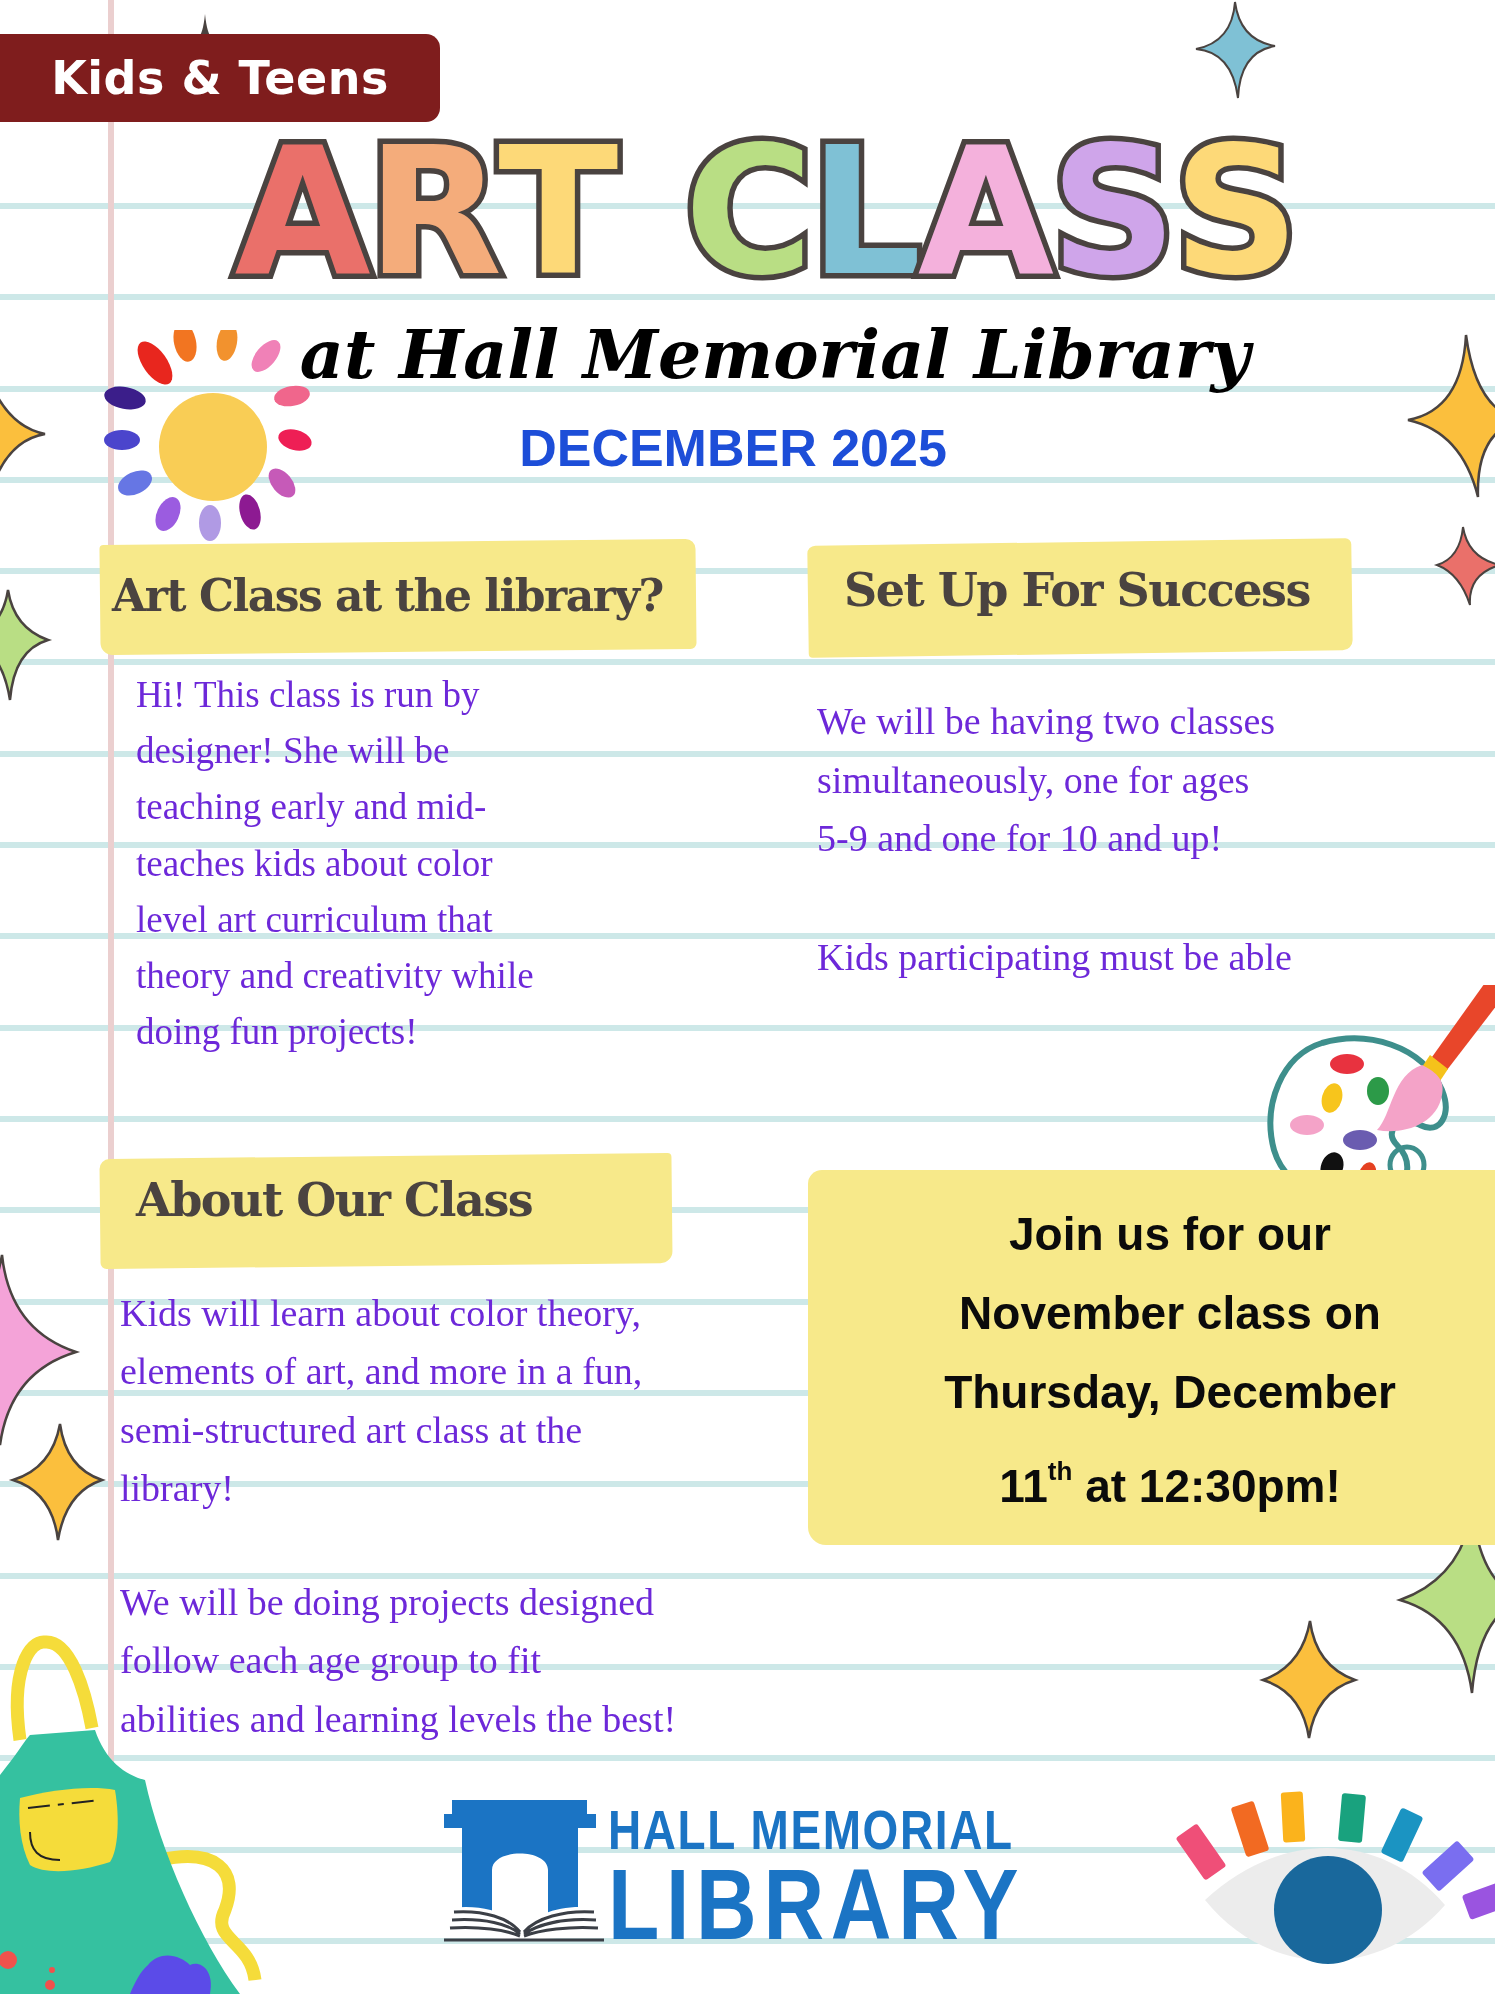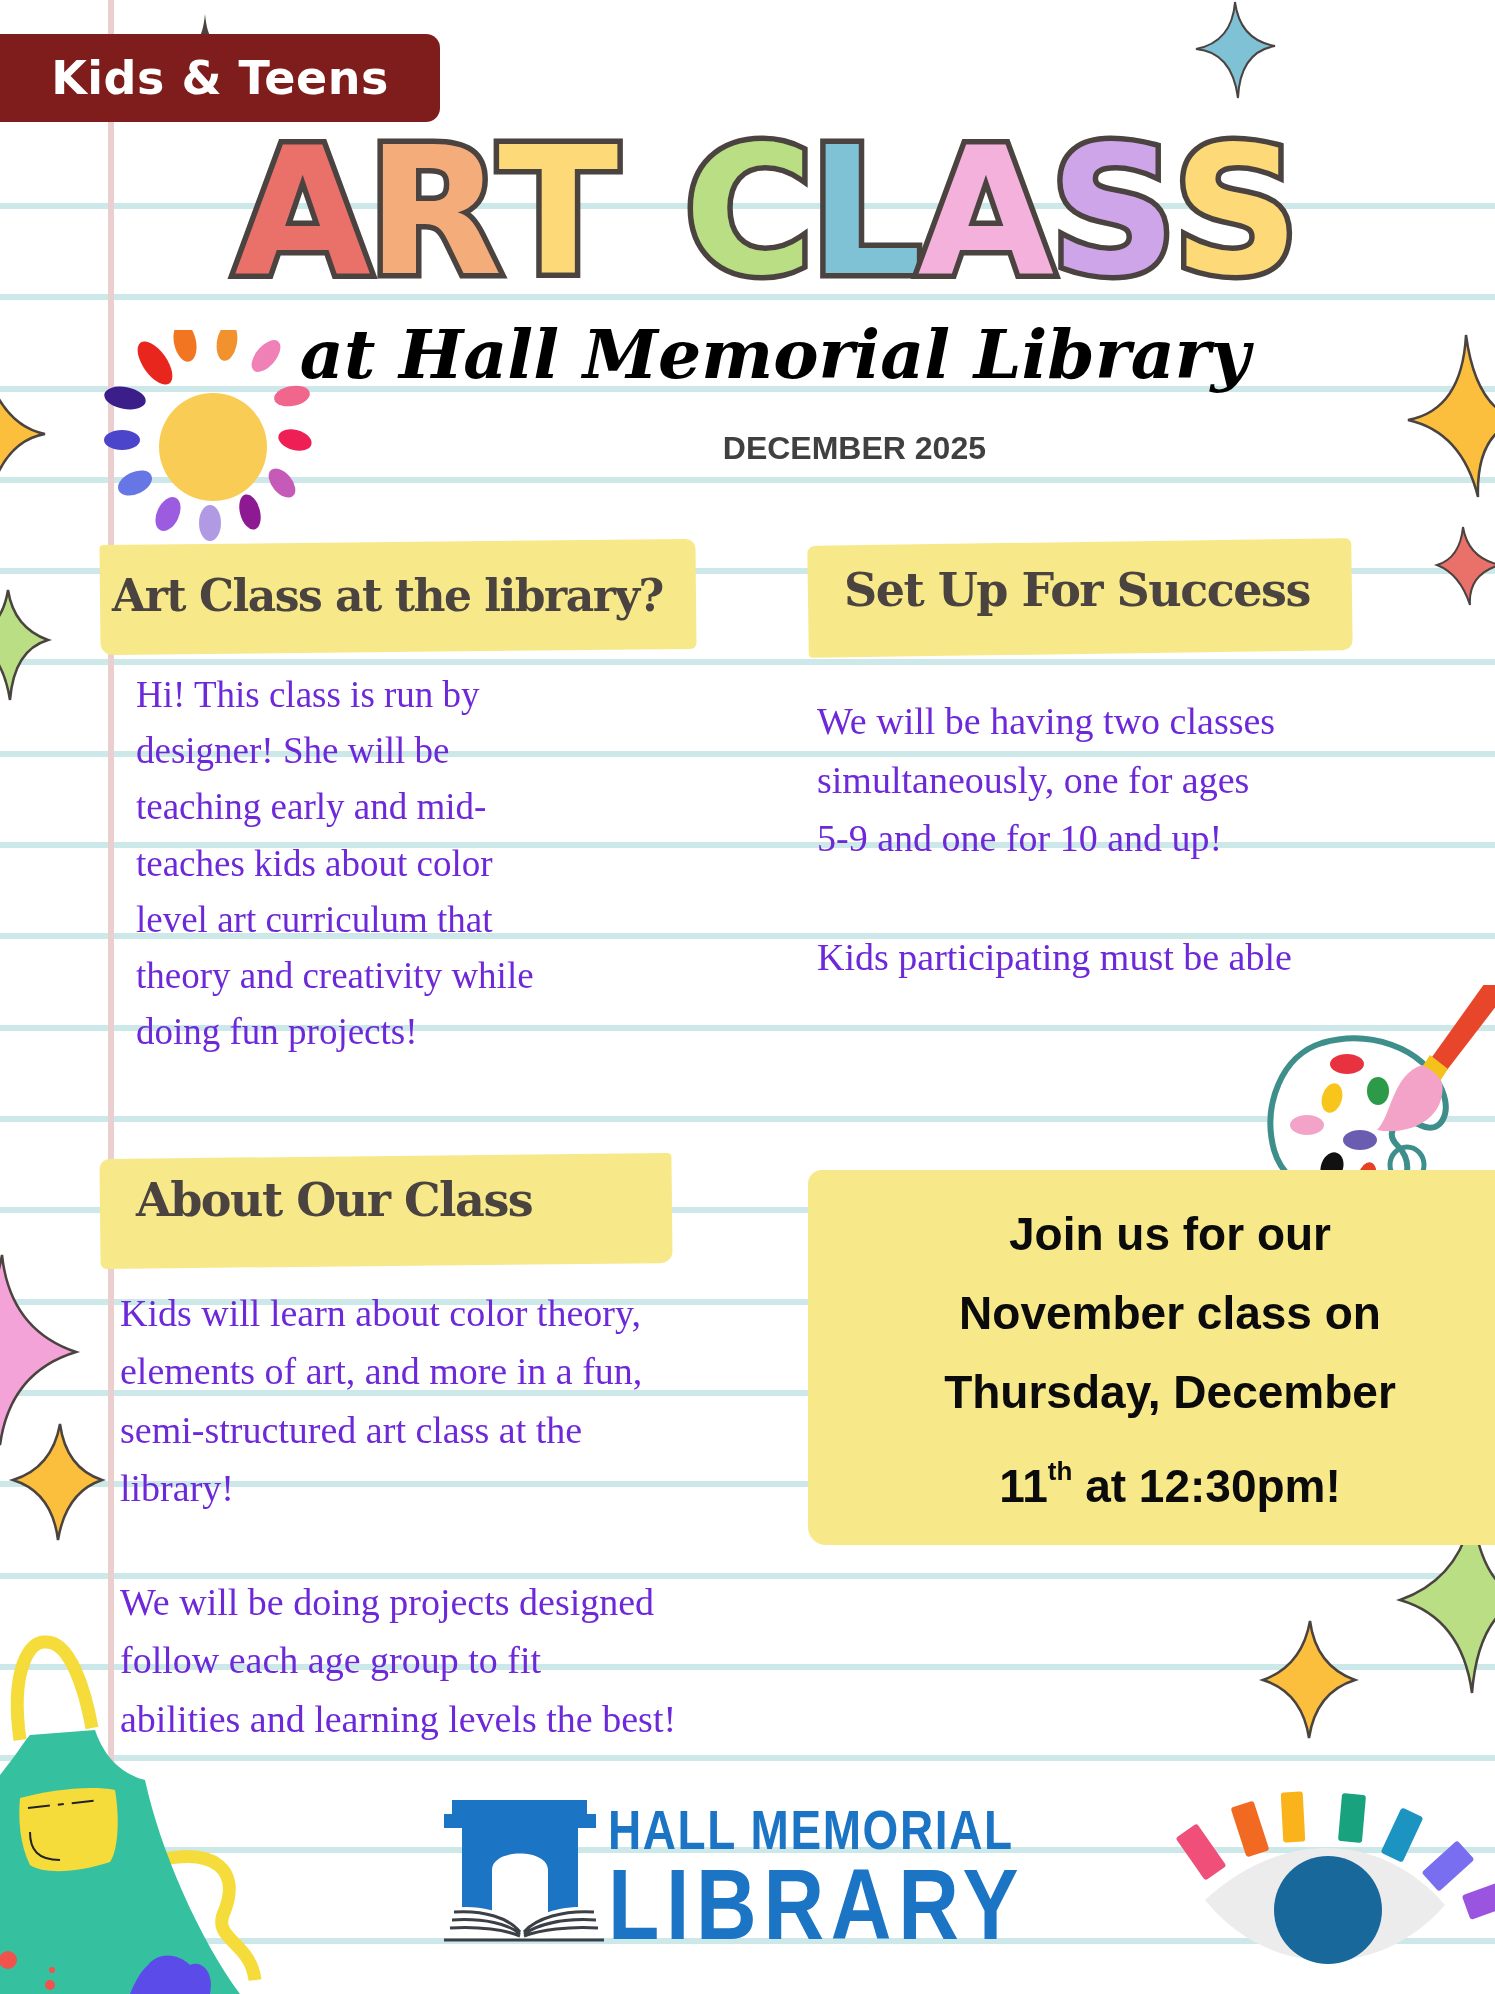--- a/index.html
+++ b/index.html
@@ -5,21 +5,21 @@
   html, body { margin:0; padding:0; }
   body { width:1495px; height:1994px; position:relative; overflow:hidden; background:#ffffff; font-family:"DejaVu Sans", sans-serif; }
   .abs { position:absolute; }
   .rule { position:absolute; left:0; width:1495px; height:6px; background:#cde8e8; }
   .margin-line { position:absolute; left:108px; top:0; width:6px; height:1994px; background:#ebcfcf; }
   .badge { left:0; top:34px; width:440px; height:88px; background:#7f1d1d; border-radius:0 14px 14px 0; color:#ffffff; font-family:"DejaVu Sans", sans-serif; font-weight:bold; font-size:46px; line-height:88px; text-align:center; letter-spacing:0.5px; }
   .title { left:200px; top:128px; width:1130px; height:170px; display:flex; justify-content:center; align-items:center; }
   .title span { font-family:"DejaVu Sans", sans-serif; font-weight:900; font-size:176px; line-height:170px; -webkit-text-stroke:11px #4a4340; paint-order:stroke fill; letter-spacing:-4px; }
   .title .gap { width:70px; display:inline-block; }
   .subtitle { left:280px; top:312px; width:990px; text-align:center; font-family:"DejaVu Serif", serif; font-style:italic; font-weight:bold; font-size:68px; line-height:84px; color:#000000; }
-  .date { left:480px; top:422px; width:506px; text-align:right; font-family:"Liberation Sans", sans-serif; font-weight:bold; font-size:32px; line-height:52px; color:#404040; }
+  .date { left:480px; top:422px; width:506px; text-align:center; font-family:"Liberation Sans", sans-serif; font-weight:bold; font-size:52px; line-height:52px; color:#1d4ed8; }
   .strip { position:absolute; background:#f7e98a; }
   .heading { position:absolute; font-family:"DejaVu Serif", serif; font-weight:bold; color:#4a4340; letter-spacing:-1.5px; }
   .body-text { position:absolute; font-family:Liberation Serif, serif; font-size:37px; color:#6d28d9; }
   .body-text .line { display:block; white-space:nowrap; }
   .join { position:absolute; font-family:"Liberation Sans", sans-serif; font-weight:bold; color:#0b0b0b; text-align:center; }
   .join .line { display:block; font-size:46px; line-height:79px; white-space:nowrap; }
   .join sup { font-size:26px; vertical-align:22px; }
   .logo-text { position:absolute; font-family:"Liberation Sans", sans-serif; font-weight:bold; color:#1b74c4; letter-spacing:2px; white-space:nowrap; }
 </style>
 </head>

